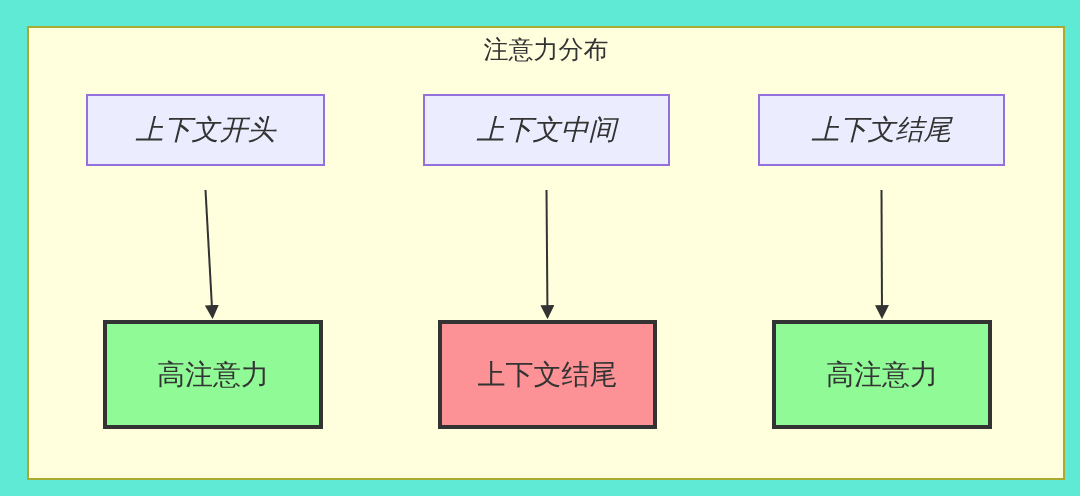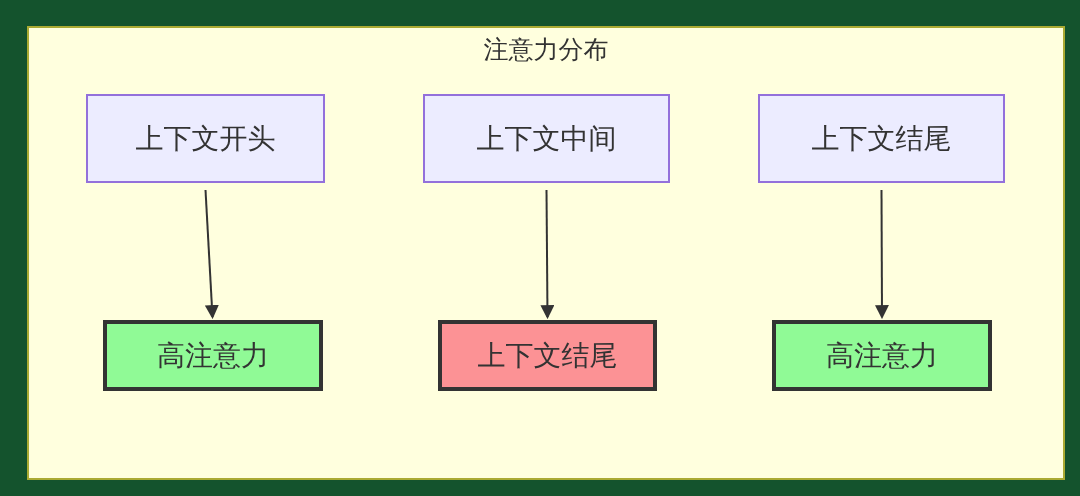--- a/index.html
+++ b/index.html
@@ -5,21 +5,21 @@
   html, body {
     margin: 0;
     padding: 0;
     background: #ffffff;
     font-family: "Liberation Sans", "DejaVu Sans", sans-serif;
   }
   .stage {
     position: relative;
     width: 1080px;
     height: 496px;
-    background: #14532d;
+    background: #5eead4;
     overflow: hidden;
   }
   .cluster {
     position: absolute;
     left: 27px;
     top: 26px;
     width: 1038px;
     height: 454px;
     box-sizing: border-box;
     background: var(--cluster-fill, #ffffde);
@@ -42,26 +42,27 @@
     align-items: center;
     justify-content: center;
     font-size: 28px;
     color: var(--text, #333333);
     text-align: center;
   }
   .ctx {
     background: var(--node-fill, #ECECFF);
     border: 2px solid var(--node-border, #9370DB);
     top: 94px;
-    height: 89px;
+    height: 72px;
+    font-style: italic;
   }
   .result {
     border: 4px solid var(--result-border, #333333);
     top: 320px;
-    height: 71px;
+    height: 109px;
   }
   .result.high { background: var(--high-fill, #90fa96); }
   .result.low  { background: var(--low-fill,  #fc9295); }
 
   #node-ctx-start  { left: 86px;  width: 239px; }
   #node-ctx-middle { left: 423px; width: 247px; }
   #node-ctx-end    { left: 758px; width: 247px; }
 
   #node-res-start  { left: 103px; width: 220px; }
   #node-res-middle { left: 438px; width: 219px; }

